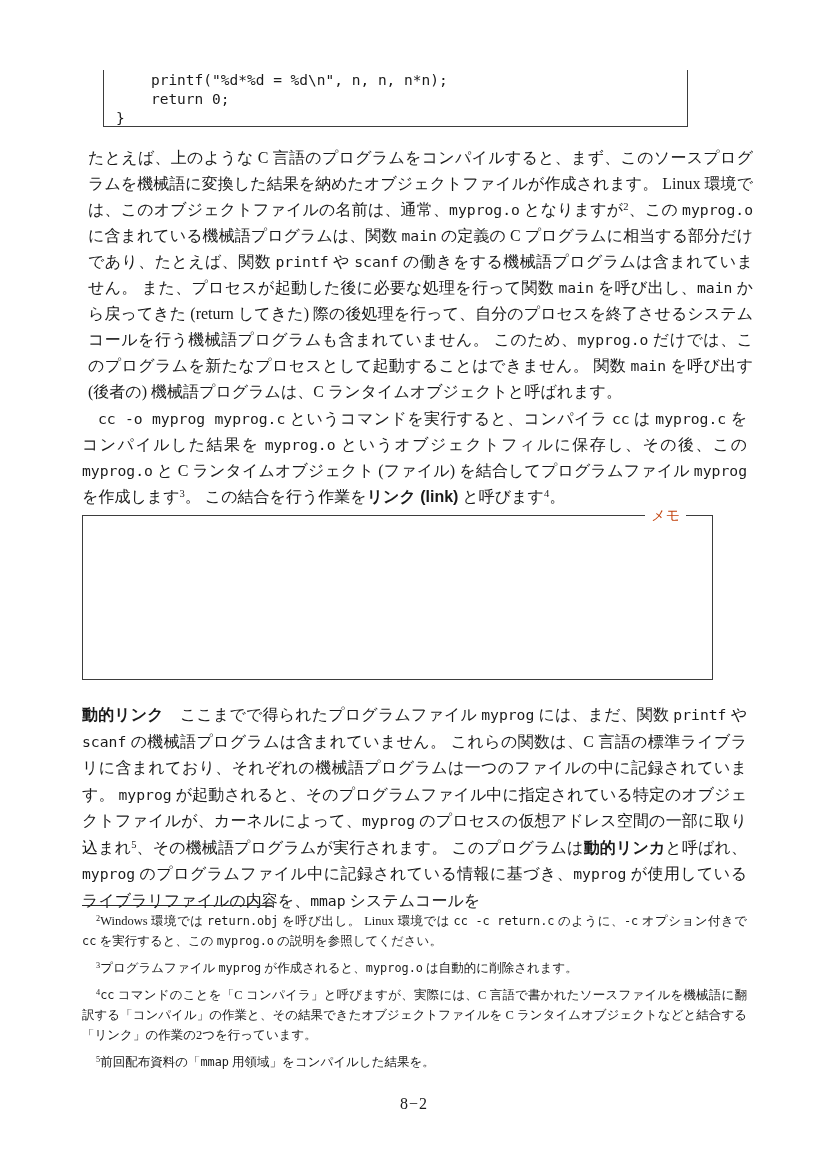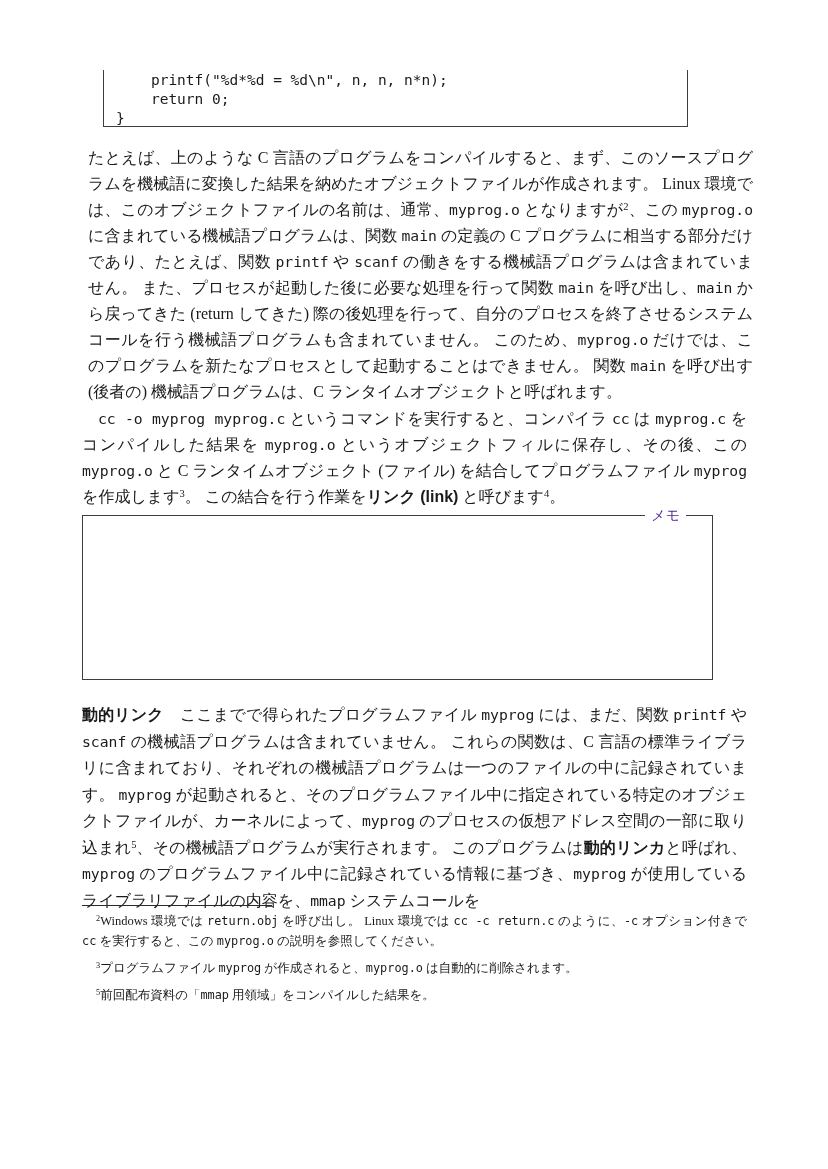--- a/index.html
+++ b/index.html
@@ -34,21 +34,21 @@
     font-weight:700;
   }
   sup{font-size:0.66em;line-height:0;vertical-align:baseline;position:relative;top:-0.45em;}
   
   .memobox{
     position:absolute;left:82px;top:515px;width:631px;height:165px;
     border:1px solid #3d3d3d;box-sizing:border-box;background:#fff;
   }
   .memo-label{
     position:absolute;top:-9px;right:26px;background:#ffffff;
-    padding:0 6px;font-size:14px;color:#4c1d95;
+    padding:0 6px;font-size:14px;color:#c2410c;
   }
   
   .fn-rule{
     position:absolute;left:82px;top:905px;width:190px;height:0;
     border-top:1px solid #2a2a2a;
   }
   .footnotes{
     position:absolute;left:82px;top:911px;width:665px;
     font-size:12.5px;line-height:20px;text-align:justify;
   }
@@ -78,17 +78,19 @@
     <span class="memo-label">メモ</span>
   </div>
 
   <div class="para para-3"><span class="bold">動的リンク</span><span>　ここまでで得られたプログラムファイル </span><span class="code">myprog</span><span> には、まだ、関数 </span><span class="code">printf</span><span> や </span><span class="code">scanf</span><span> の機械語プログラムは含まれていません。 これらの関数は、C 言語の標準ライブラリに含まれており、それぞれの機械語プログラムは一つのファイルの中に記録されています。 </span><span class="code">myprog</span><span> が起動されると、そのプログラムファイル中に指定されている特定のオブジェクトファイルが、カーネルによって、</span><span class="code">myprog</span><span> のプロセスの仮想アドレス空間の一部に取り込まれ</span><sup>5</sup><span>、その機械語プログラムが実行されます。 このプログラムは</span><span class="bold">動的リンカ</span><span>と呼ばれ、</span><span class="code">myprog</span><span> のプログラムファイル中に記録されている情報に基づき、</span><span class="code">myprog</span><span> が使用しているライブラリファイルの内容を、</span><span class="code">mmap</span><span> システムコールを</span></div>
 
   <div class="fn-rule"></div>
 
   <div class="footnotes">
     <div class="footnote"><sup>2</sup><span><span>Windows 環境では </span><span class="code">return.obj</span><span> を呼び出し。 Linux 環境では </span><span class="code">cc -c return.c</span><span> のように、</span><span class="code">-c</span><span> オプション付きで </span><span class="code">cc</span><span> を実行すると、この </span><span class="code">myprog.o</span><span> の説明を参照してください。</span></span></div>
     <div class="footnote"><sup>3</sup><span><span>プログラムファイル </span><span class="code">myprog</span><span> が作成されると、</span><span class="code">myprog.o</span><span> は自動的に削除されます。</span></span></div>
+    <div class="footnote"><sup>4</sup><span><span class="code">cc</span><span> コマンドのことを「C コンパイラ」と呼びますが、実際には、C 言語で書かれたソースファイルを機械語に翻訳する「コンパイル」の作業と、その結果できたオブジェクトファイルを C ランタイムオブジェクトなどと結合する「リンク」の作業の2つを行っています。</span></span></div>
     <div class="footnote"><sup>5</sup><span><span>前回配布資料の「</span><span class="code">mmap</span><span> 用領域」をコンパイルした結果を。</span></span></div>
   </div>
 
+  <div class="pagenum">8−2</div>
 
 </div>
 
 </body></html>

